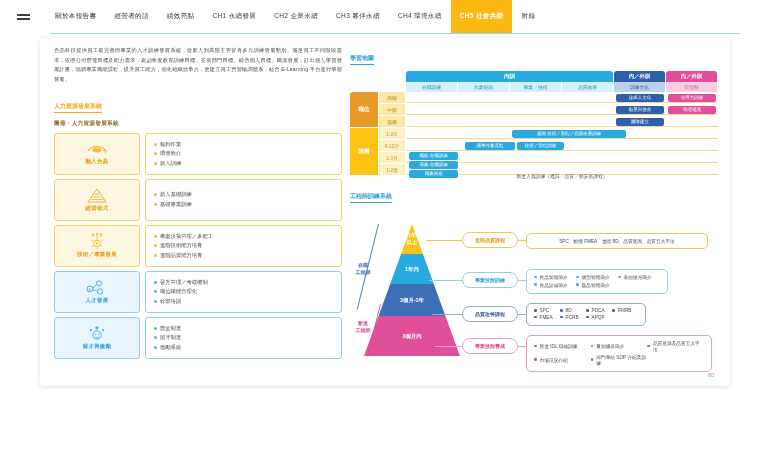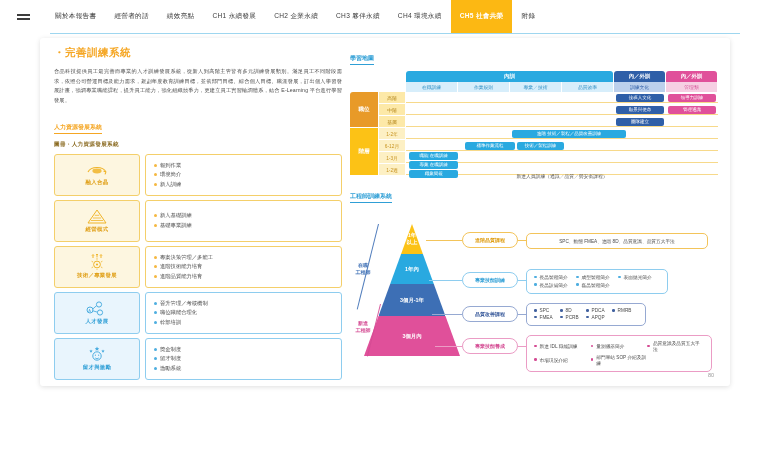--- a/index.html
+++ b/index.html
@@ -205,21 +205,20 @@
         <div class="navitem">CH4 環境永續</div>
         <div class="navitem active">CH5 社會共榮</div>
         <div class="navitem">附錄</div>
       </div>
   </div>
   <div class="navrule"></div>
 
   <div class="card">
 
     <div class="leftcol">
-      <div class="h1">・完善訓練系統</div>
       <div class="para">合晶科技提供員工最完善而專業的人才訓練發展系統，從新人到高階主管皆有多元訓練發展類別。滿足員工不同階段需求，依照公司營運目標及能力需求，規劃年度教育訓練目標，並依部門目標、綜合個人目標、職涯發展，訂出個人學習發展計畫，強調專業職能課程，提升員工能力，強化組織競爭力，更建立員工實習輪調體系，結合 E-Learning 平台進行學習發展。</div>
       <div class="sublink">人力資源發展系統</div>
       <div class="subcap">圖冊・人力資源發展系統</div>
       <div class="rows" id="left-rows">
           <div class="row">
             <div class="icell y">
               <span>
                 <svg width="22" height="13" viewBox="0 0 22 13">
                   <path d="M2 8 C5 2,17 2,20 8" stroke="#f0b429" fill="none" stroke-width="1.1"></path>
                   <path d="M20 8 l-2.5 -1 M20 8 l-1 2.4" stroke="#f0b429" fill="none" stroke-width="1.1"></path>

